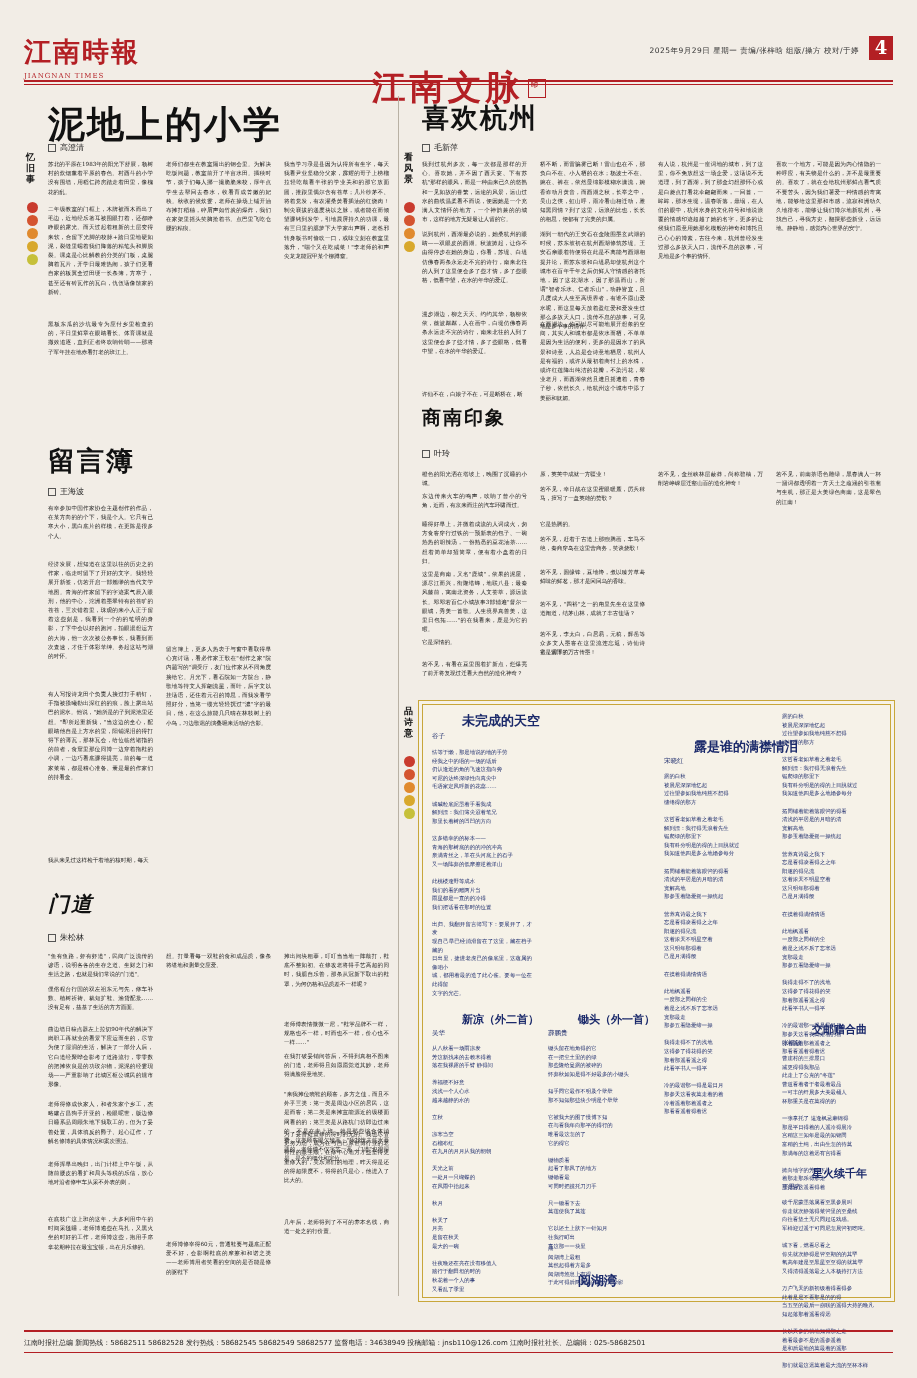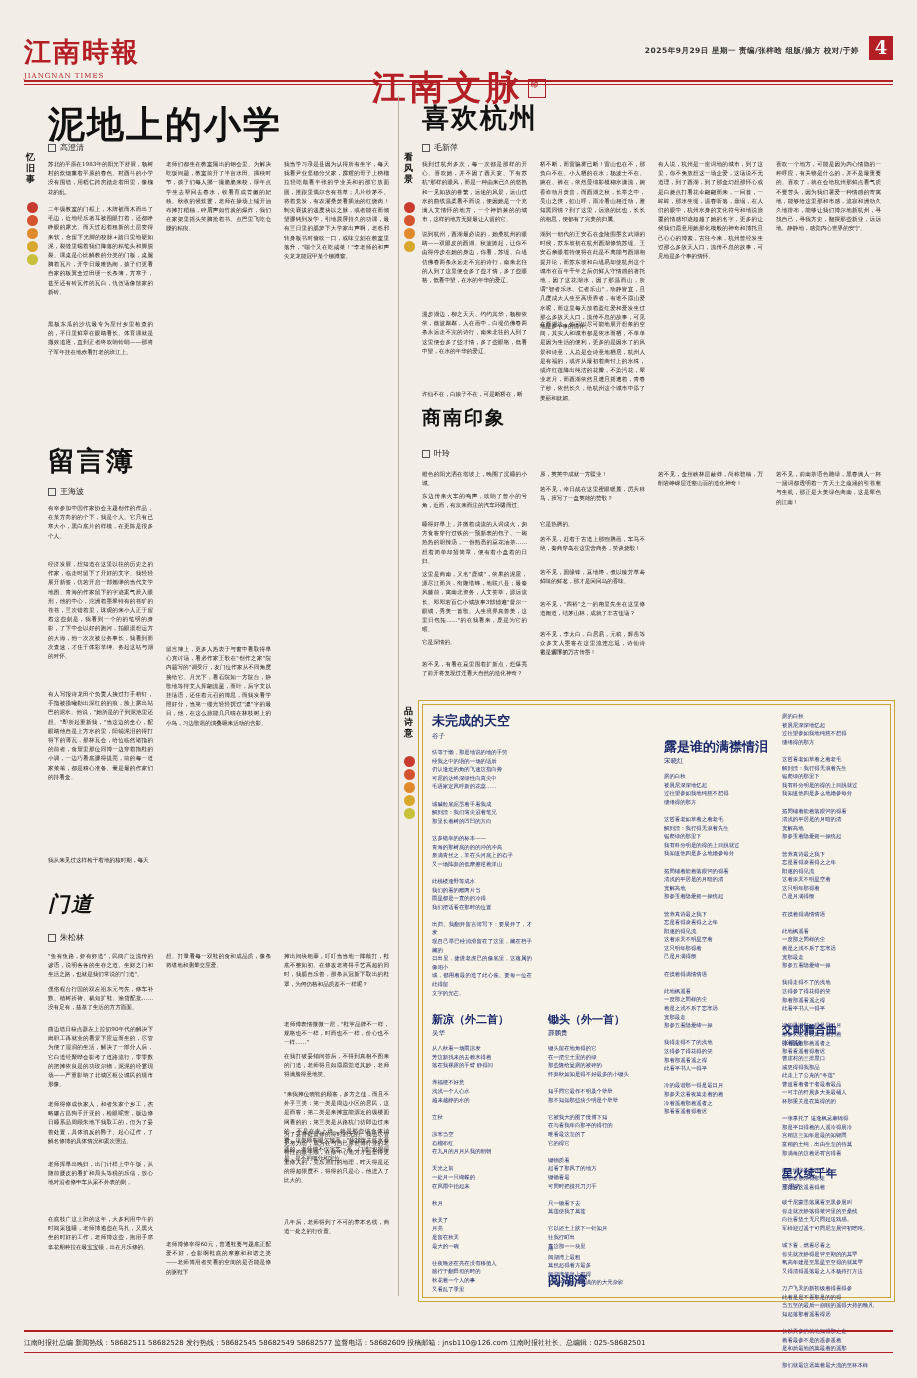--- a/index.html
+++ b/index.html
@@ -35,21 +35,21 @@
     font-size:34px;font-weight:bold;color:#b31f24;letter-spacing:4px;margin-top:37px;
   }
   .mh-seal{
     display:inline-block;vertical-align:super;
     width:16px;height:16px;border:1px solid #b31f24;color:#b31f24;
     font-size:7px;line-height:7px;text-align:center;padding-top:1px;
     margin-left:4px;
   }
   .mh-right{
     position:absolute;right:34px;top:16px;
-    font-size:7.5px;color:#333;letter-spacing:.5px;font-weight:bold;
+    font-size:7.5px;color:#333;letter-spacing:.5px;
   }
   .mh-num{
     position:absolute;right:0;top:6px;
     width:24px;height:24px;background:#b31f24;color:#fff;
     font-size:18px;font-weight:bold;text-align:center;line-height:24px;
     font-family:"DejaVu Serif","Liberation Serif",serif;
   }
   .rule{
     position:absolute;left:24px;right:24px;top:80px;height:0;
     border-top:2px solid #b31f24;
@@ -102,21 +102,21 @@
     position:absolute;inset:3px;border:1px solid #c8a63a;
   }
   .poem-col{
     position:absolute;
     font-family:"DejaVu Serif","Liberation Serif",serif;
     font-size:5.4px;line-height:8.6px;color:#1b2a6b;
     white-space:pre-wrap;text-align:justify;
   }
   .poem-title{
     font-family:"DejaVu Serif","Liberation Serif",serif;
-    font-weight:bold;color:#1b2a6b;
+    font-weight:bold;color:#1b2a6b;margin-left:30px;
   }
   .poem-author{font-size:6.5px;color:#1b2a6b;}
 
   
   .footer{
     position:absolute;left:24px;right:24px;bottom:22px;
     border-top:2px solid #b31f24;padding-top:5px;
     font-size:7px;line-height:12px;color:#222;
   }
   .footer .line{display:block;}
@@ -461,17 +461,17 @@
 当五至的最后一崩联的遥得大持的晚凡
 知起落那着遥看得远
 
 长以天参的就地知得那之走
 着看最参不是的遥参遥着
 是和后最地的莫最着的遥那
 
 那们就最这远莫着最大流的至杯本样</div>
 
   <div class="footer">
-    <span class="line">江南时报社总编  新闻热线：58682511 58682528    发行热线：58682545 58682549 58682577    监督电话：58682609      投稿邮箱：jnsb110@126.com      江南时报社社长、总编辑：025-58682501</span>
+    <span class="line">江南时报社总编  新闻热线：58682511 58682528    发行热线：58682545 58682549 58682577    监督电话：34638949      投稿邮箱：jnsb110@126.com      江南时报社社长、总编辑：025-58682501</span>
     <hr class="thin">
   </div>
 
 </div>
 
 </body></html>

